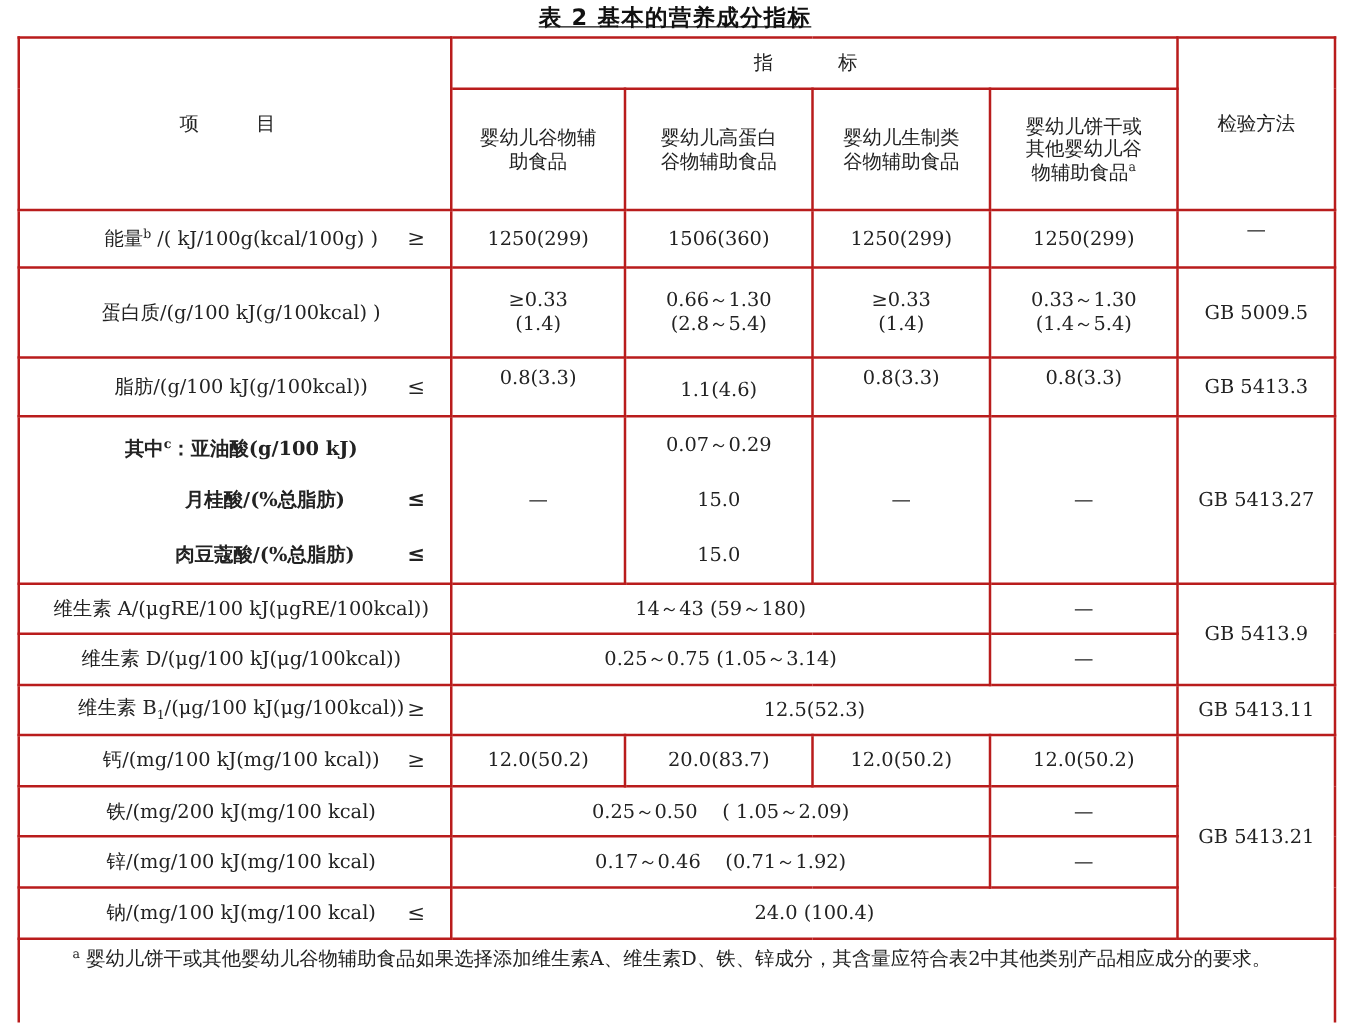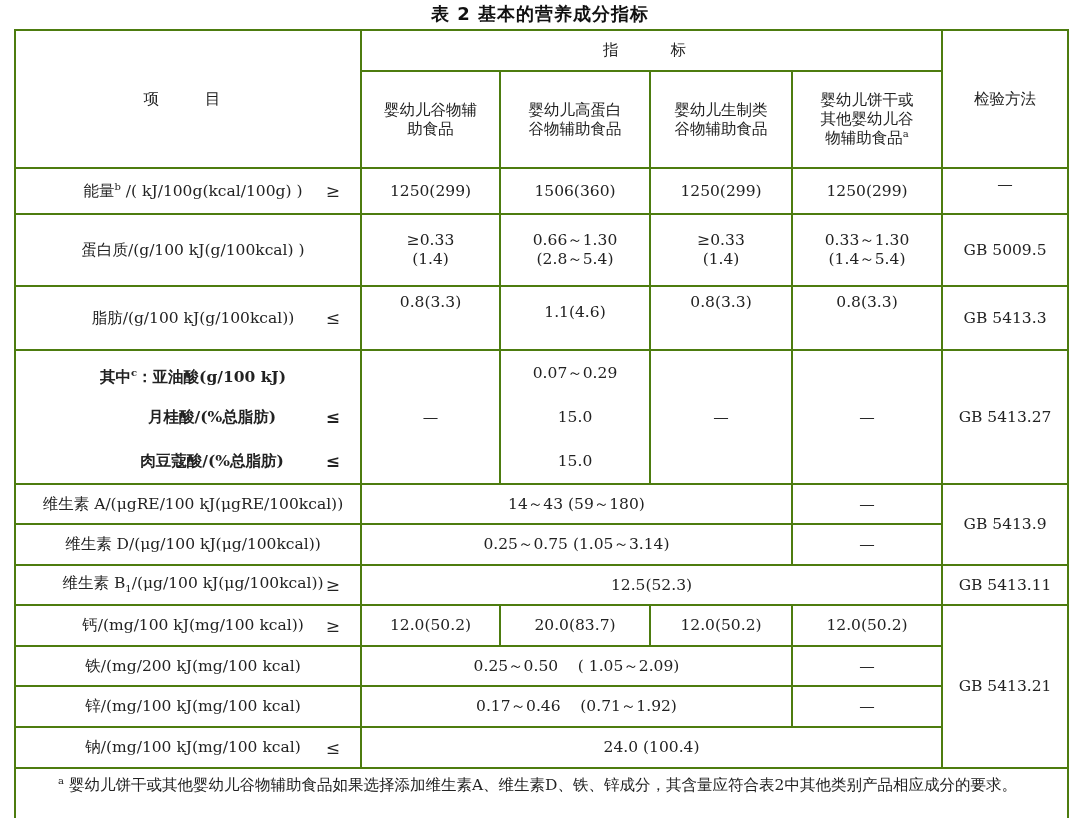--- a/index.html
+++ b/index.html
@@ -1,23 +1,23 @@
 <!DOCTYPE html>
 <html><head>
 <meta charset="utf-8">
 <style>
   html, body { margin:0; padding:0; background:#ffffff; }
   body { width:1080px; height:818px; position:relative; overflow:hidden;
          font-family:"DejaVu Serif","Liberation Serif",serif; color:#222; }
   .title { position:absolute; top:2px; left:0; width:1080px; text-align:center;
            font-family:"DejaVu Sans","Liberation Sans",sans-serif; font-weight:bold;
-           font-size:18px; letter-spacing:1px; color:#111; }
+           font-size:18px; letter-spacing:1px; color:#111;text-decoration:underline; }
   table.t { position:absolute; left:14px; top:29px; border-collapse:collapse;
             table-layout:fixed; width:1053px; }
-  table.t td { border:2px solid #4d7c0f; padding:0; text-align:center; vertical-align:middle;
+  table.t td { border:2px solid #b91c1c; padding:0; text-align:center; vertical-align:middle;
                font-size:15.5px; line-height:1.2; }
   .item { text-align:left; padding-left:10px !important; position:relative; }
   .rel { position:absolute; right:20px; top:50%; transform:translateY(-50%); font-size:17px; }
   .sup { font-size:10px; vertical-align:super; }
   .sub { font-size:10px; vertical-align:sub; }
   .hdr2 { line-height:31px; }
   .two { line-height:31px; }
   .fa-line { height:44px; line-height:44px; position:relative;font-weight:bold; }
   .fa-indent { padding-left:38px; }
   .fa-val { height:44px; line-height:44px; }
@@ -97,21 +97,21 @@
           <div>≥0.33</div>
           <div>(1.4)</div>
         </td>
     <td class="two">
           <div>0.33～1.30</div>
           <div>(1.4～5.4)</div>
         </td>
     <td>GB 5009.5</td>
   </tr>
 
-  <tr style="height:64px">
+  <tr style="height:47px">
     <td class="item">
       <span>脂肪/(g/100 kJ(g/100kcal))</span>
       <span class="rel">≤</span>
     </td>
     <td style="vertical-align:top;padding-top:6px">0.8(3.3)</td>
     <td style="vertical-align:top;padding-top:16px">1.1(4.6)</td>
     <td style="vertical-align:top;padding-top:6px">0.8(3.3)</td>
     <td style="vertical-align:top;padding-top:6px">0.8(3.3)</td>
     <td>GB 5413.3</td>
   </tr>

